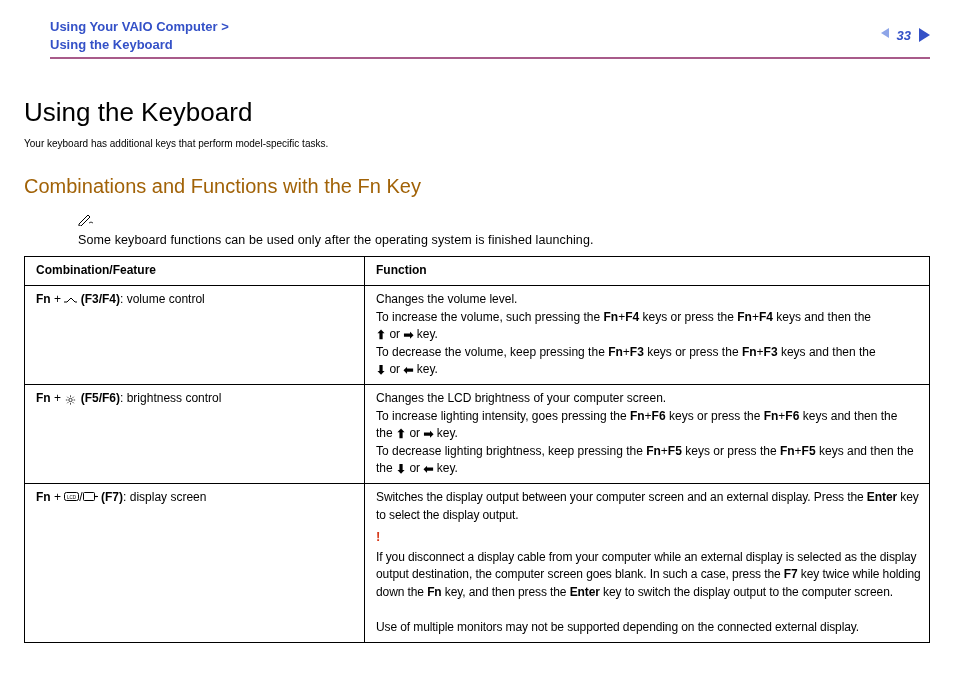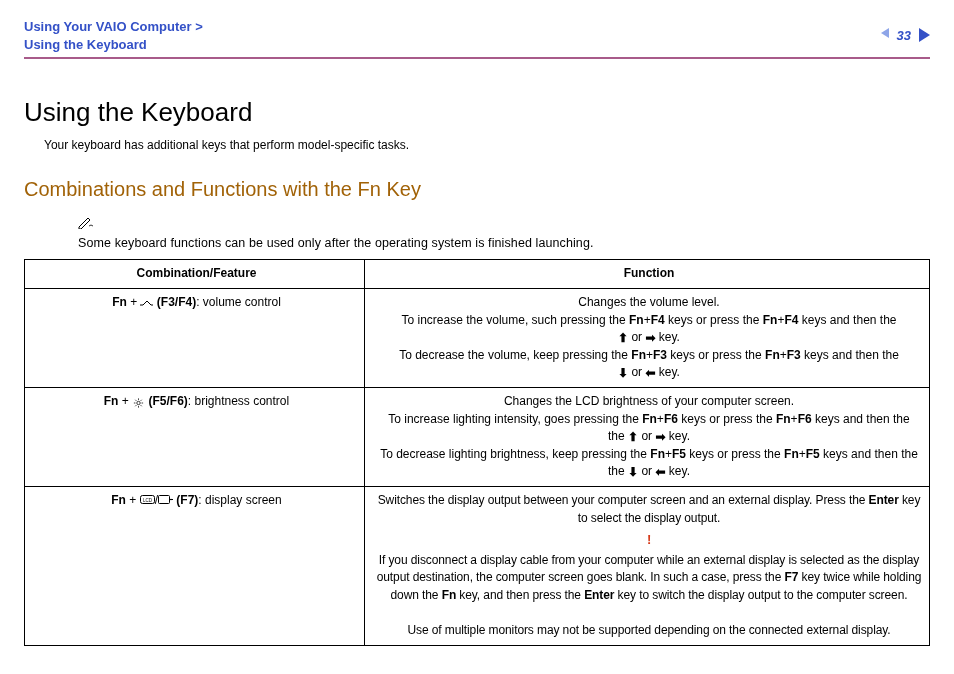--- a/index.html
+++ b/index.html
@@ -12,20 +12,21 @@
     position: relative;
     padding: 18px 24px 18px 24px;
   }
   .header-bar {
     display: flex;
     justify-content: space-between;
     align-items: flex-start;
     border-bottom: 2px solid #a85b8a;
     padding-bottom: 4px;
     margin-bottom: 38px;
+    margin-left: 26px;
   }
   .breadcrumb {
     color: #3451c7;
     font-weight: bold;
     font-size: 13px;
     line-height: 1.35;
   }
   .page-num-group {
     display: flex;
     gap: 8px;
@@ -48,23 +49,22 @@
     border-top: 7px solid transparent;
     border-bottom: 7px solid transparent;
     border-left: 11px solid #3451c7;
   }
   h1.title {
     font-size: 26px;
     font-weight: normal;
     margin-bottom: 10px;
   }
   .intro {
-    font-size: 12px;
+    font-size: 10px;
     margin-bottom: 26px;
-    margin-left: 20px;
   }
   h2.subhead {
     color: #a16207;
     font-size: 20px;
     font-weight: normal;
     margin-bottom: 14px;
   }
   .note-block {
     margin-left: 54px;
     margin-bottom: 8px;
@@ -82,21 +82,21 @@
     letter-spacing: 0.1px;
   }
   table.fn {
     border-collapse: collapse;
     width: 100%;
     font-size: 12px;
   }
   table.fn th, table.fn td {
     border: 1px solid #000;
     padding: 5px 7px 6px 11px;
-    text-align: center;
+    text-align: left;
     vertical-align: top;
     line-height: 1.45;
   }
   table.fn th {
     font-weight: bold;
   }
   .col-left { width: 340px; }
   .b { font-weight: bold; }
   .ico {
     display: inline-block;

